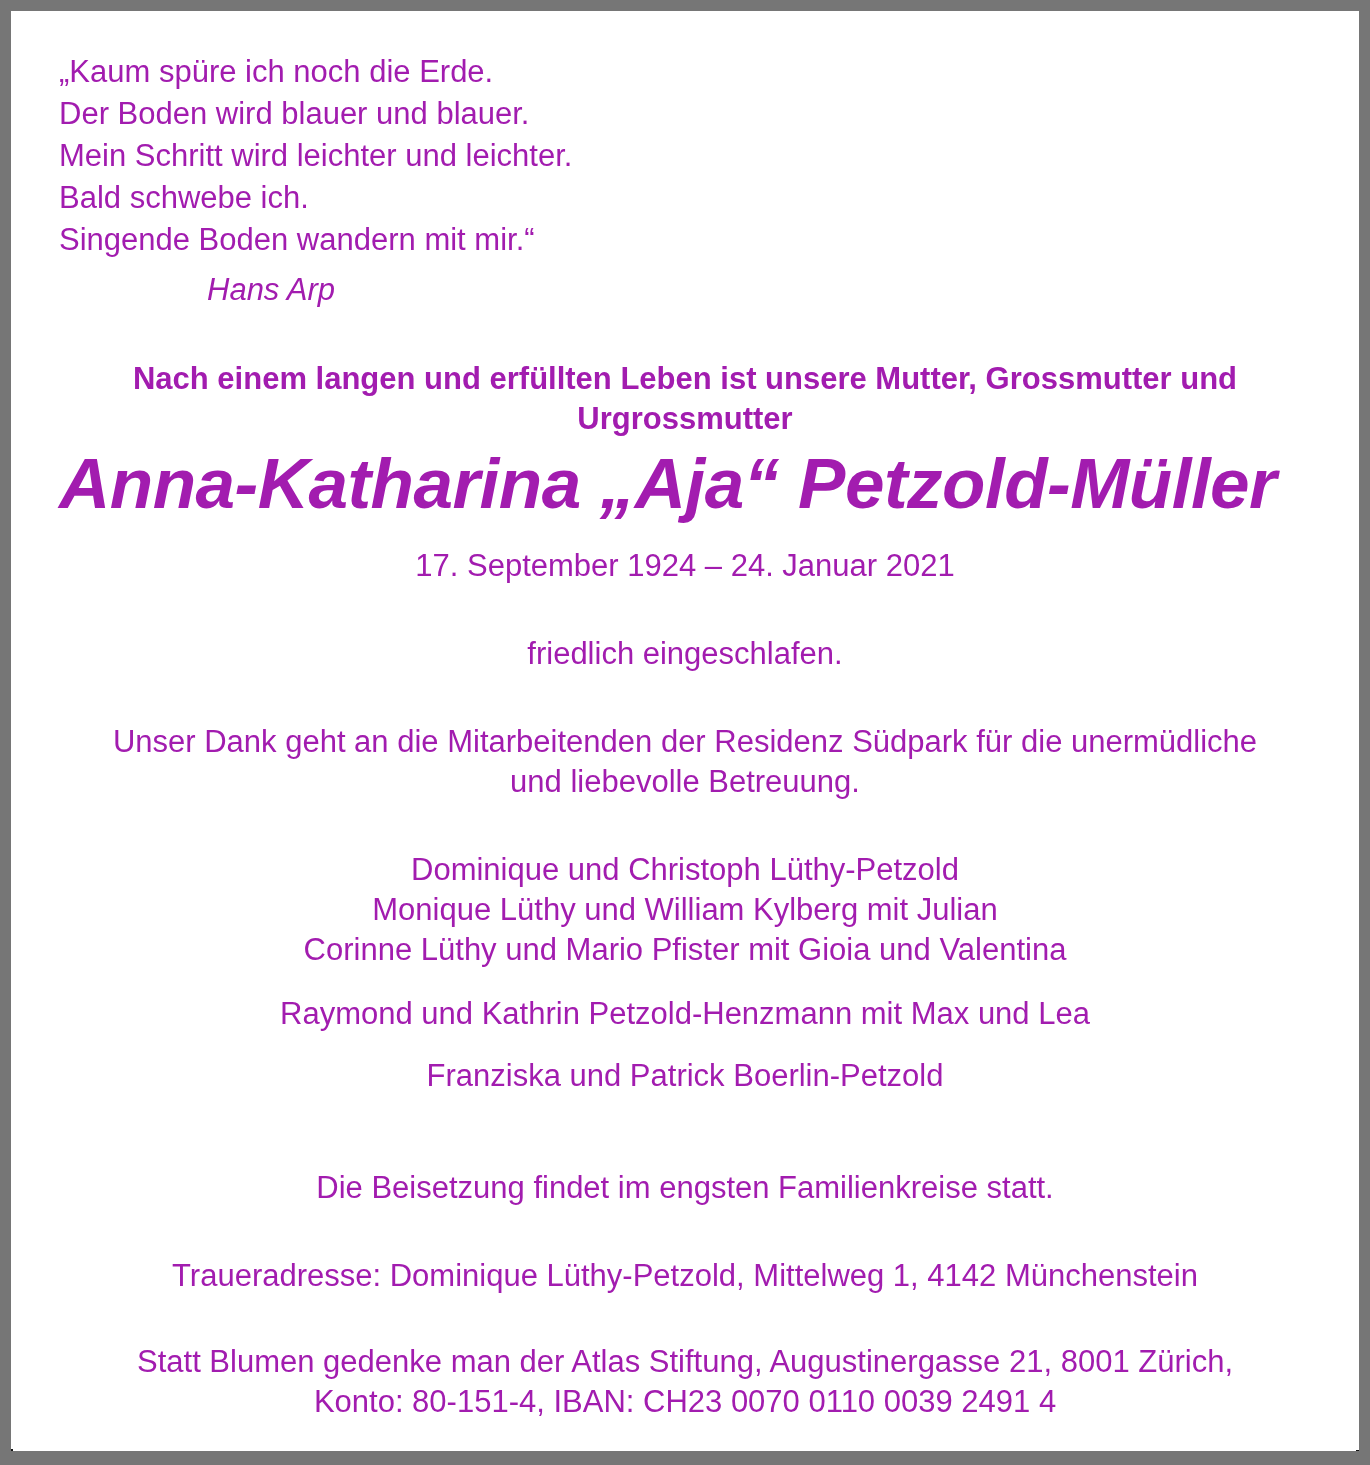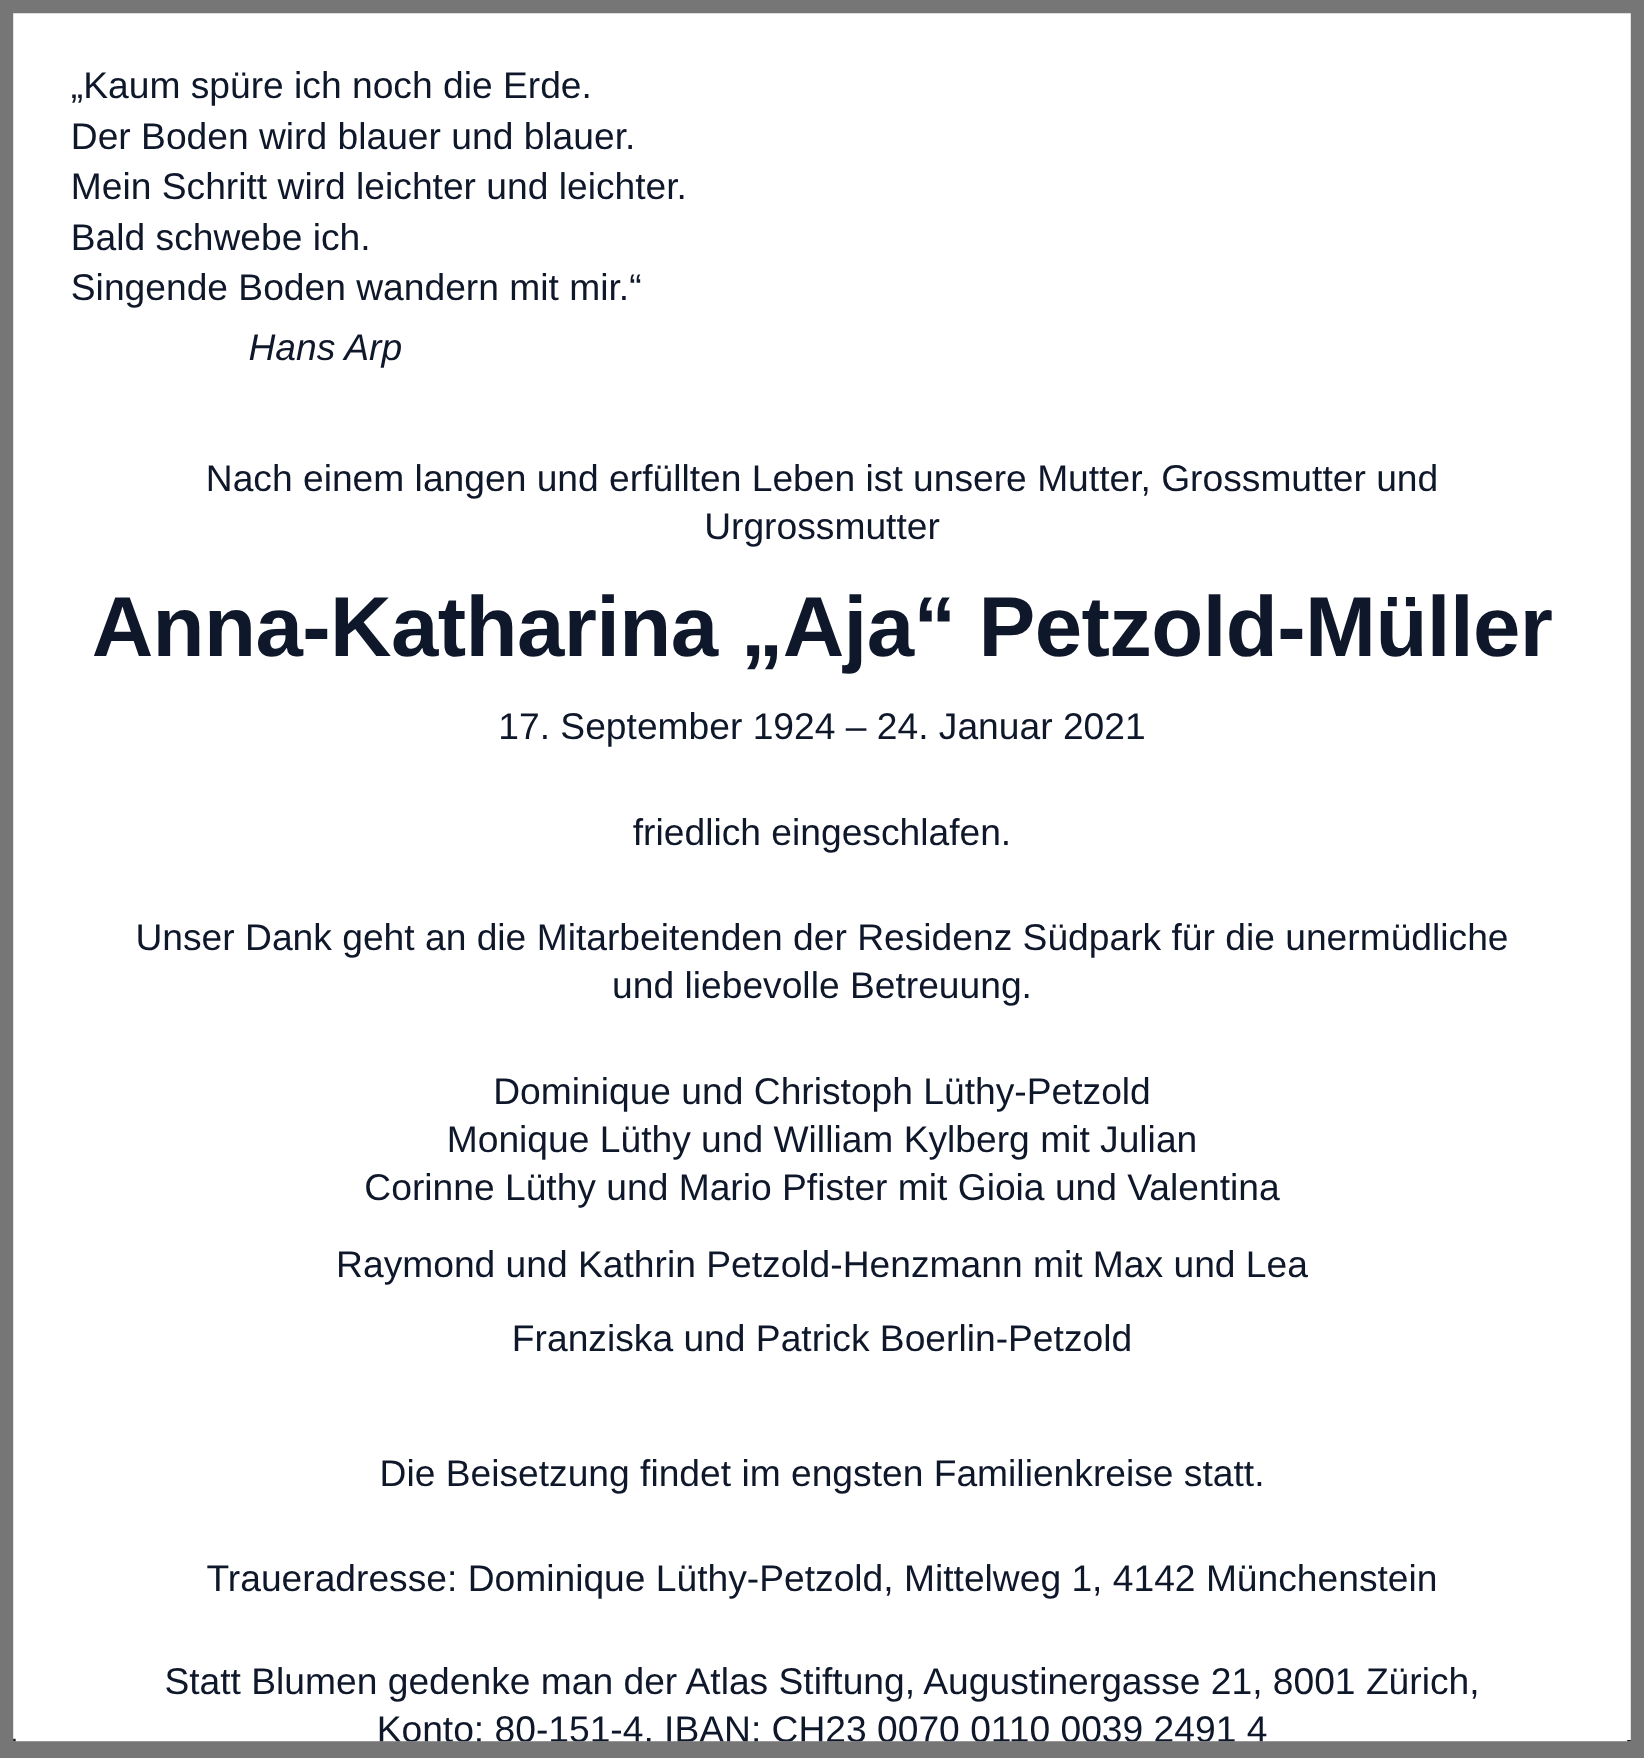--- a/index.html
+++ b/index.html
@@ -10,21 +10,21 @@
   .page {
     position: relative;
     width: 1370px;
     height: 1465px;
     box-sizing: border-box;
     background: #ffffff;
     border: 11px solid #767676;
     border-bottom-width: 14px;
     overflow: hidden;
     font-family: "Liberation Sans", sans-serif;
-    color: #0f172a;
+    color: #a21caf;
   }
   .content {
     position: relative;
     box-sizing: border-box;
     width: 100%;
     height: 100%;
     padding: 40px 48px 0 48px;
   }
   .quote {
     font-size: 31px;
@@ -36,29 +36,29 @@
     line-height: 42px;
     font-style: italic;
     margin-top: 8px;
     margin-left: 148px;
   }
   .body-text {
     font-size: 31px;
     line-height: 40px;
   }
   .center { text-align: center; }
-  .intro       { margin-top: 68px; }
+  .intro       { margin-top: 48px; font-weight: bold; }
   .name {
-    margin: 31px 0 0 0;
+    margin: 11px 0 0 0;
     font-size: 71px;
     line-height: 68px;
     font-weight: bold;
-    text-align: center;
     letter-spacing: -0.5px;
     white-space: nowrap;
+    font-style: italic;
   }
   .dates       { margin-top: 28px; }
   .passing     { margin-top: 48px; }
   .thanks      { margin-top: 48px; }
   .family-g1   { margin-top: 48px; }
   .family-g2   { margin-top: 24px; }
   .family-g3   { margin-top: 22px; }
   .funeral     { margin-top: 72px; }
   .address     { margin-top: 48px; }
   .donation    { margin-top: 46px; }

